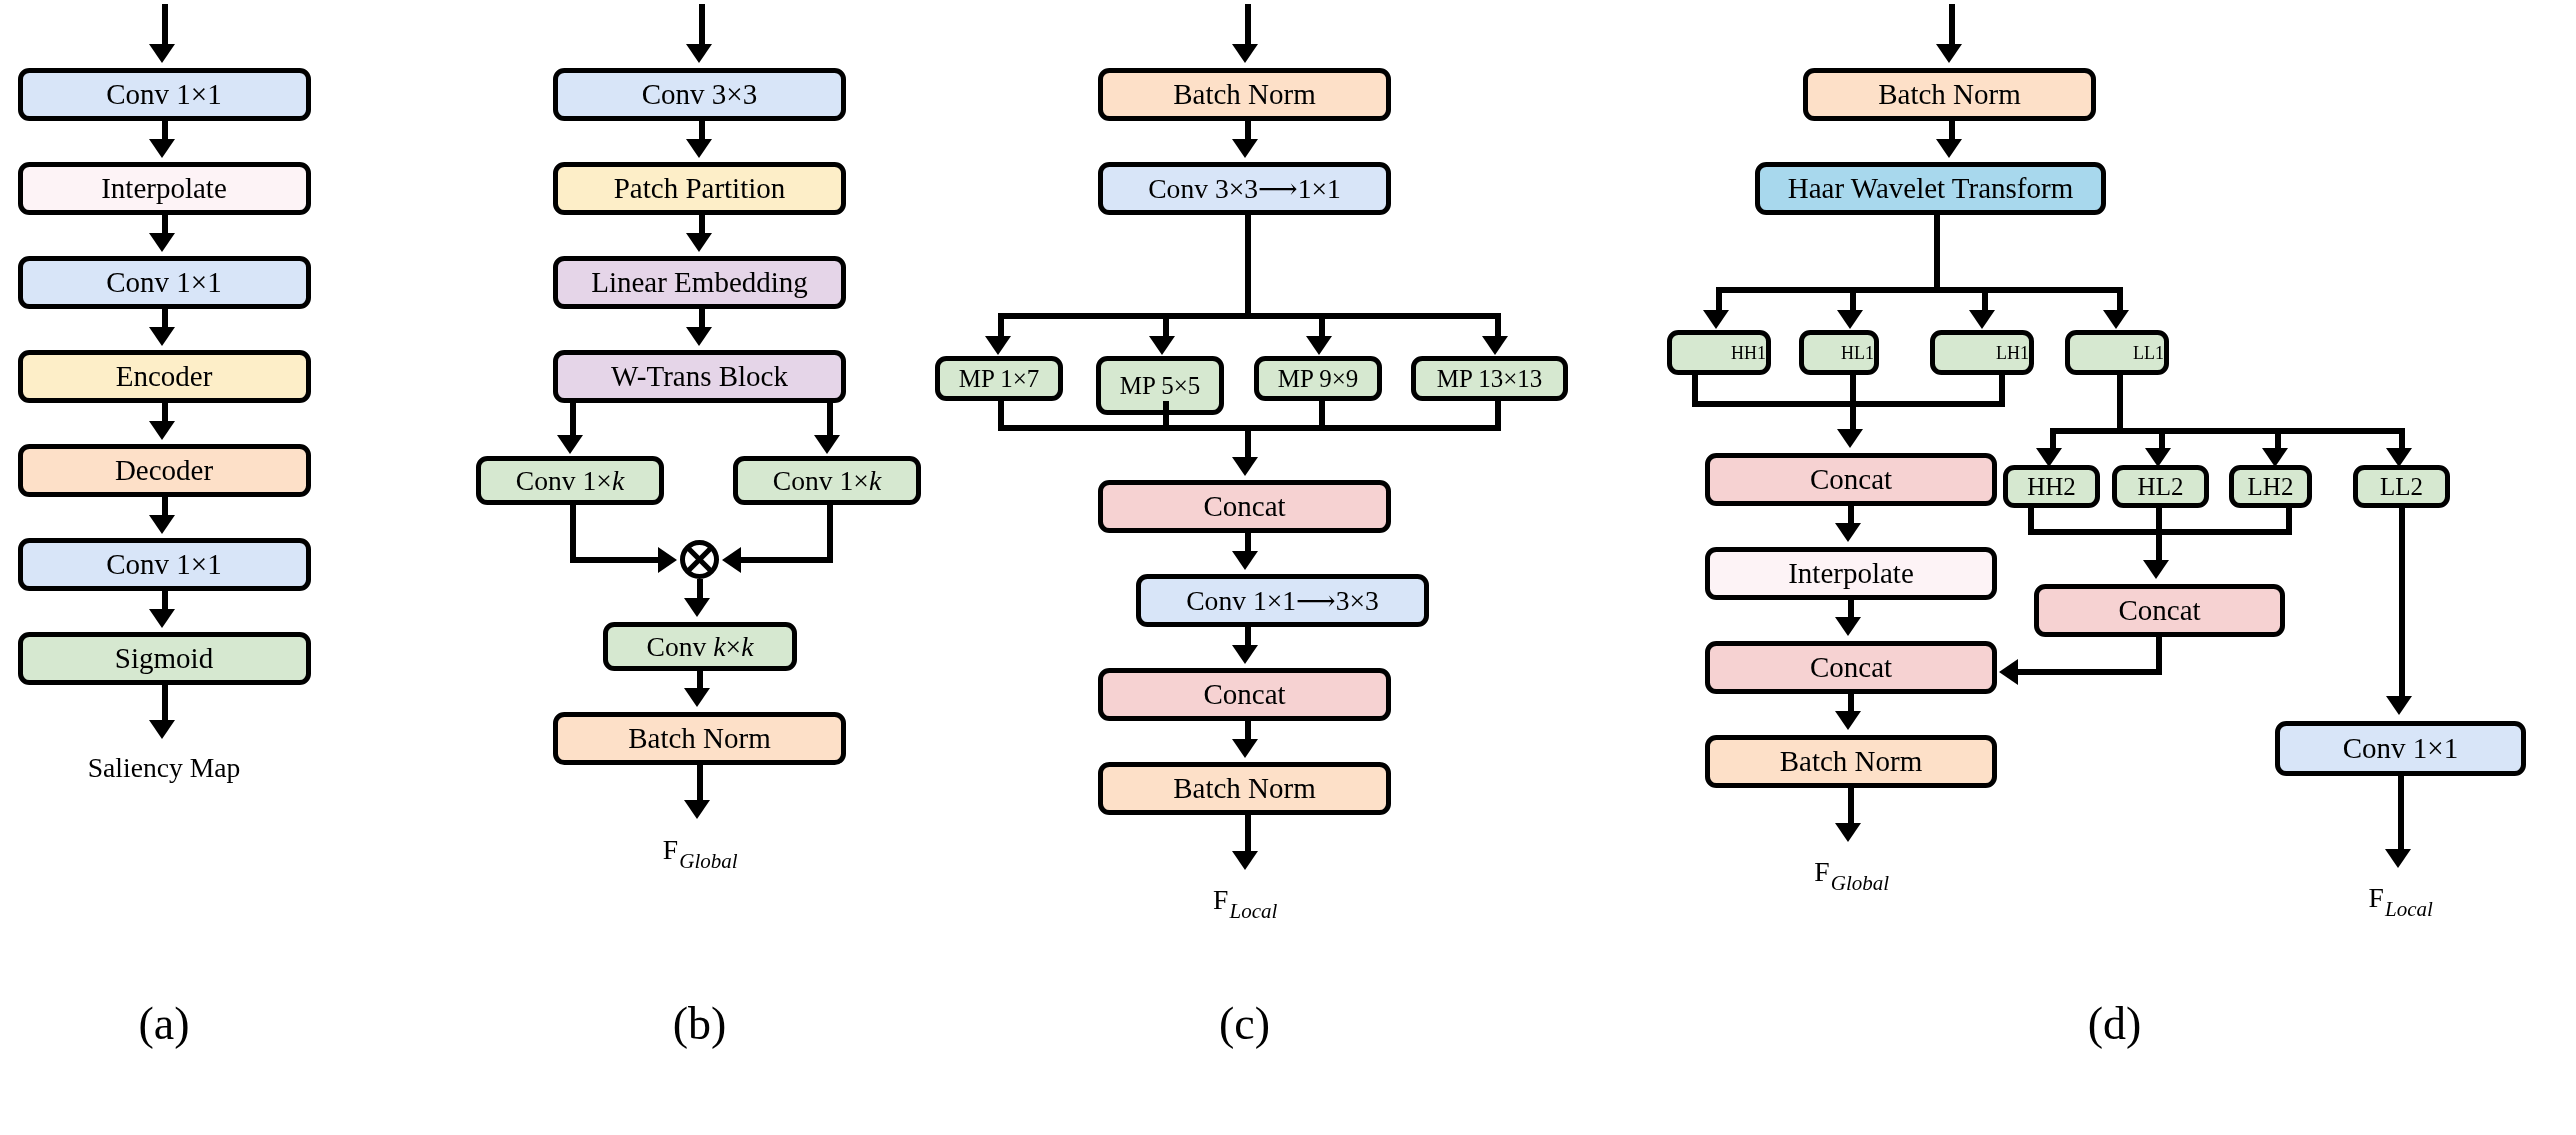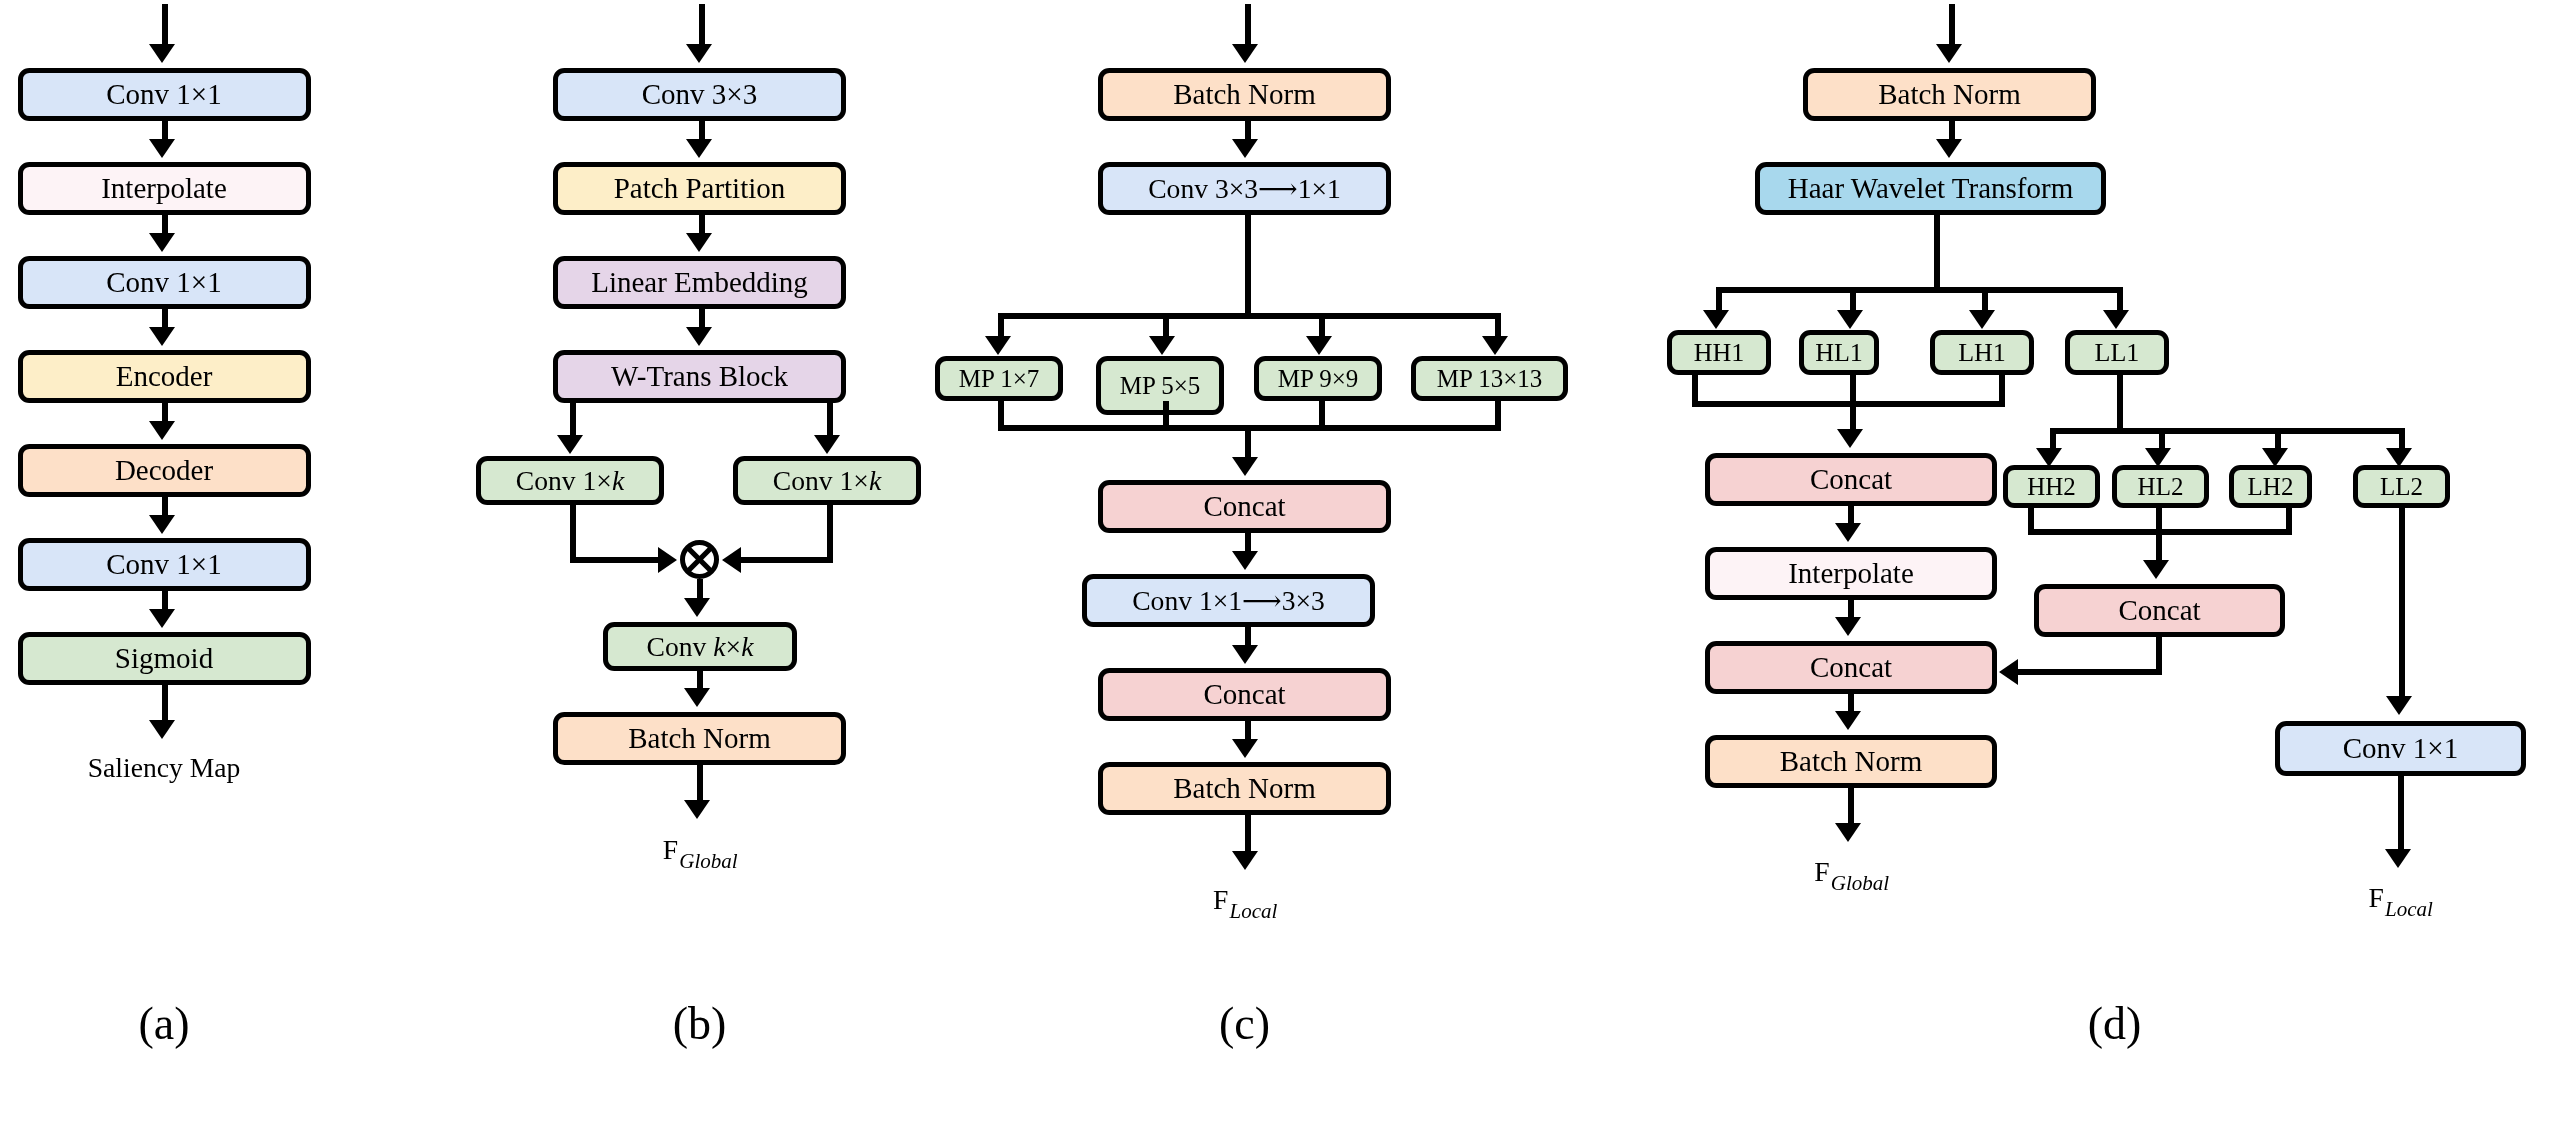--- a/index.html
+++ b/index.html
@@ -16,21 +16,21 @@
   .c-palepink{background:#fdf3f6;}
   .c-yellow {background:#fdeec8;}
   .c-orange {background:#fde0c8;}
   .c-green  {background:#d6e8d0;}
   .c-purple {background:#e5d5e8;}
   .c-pink   {background:#f6d2d2;}
   .c-cyan   {background:#a8d8ed;}
 
   .f46{font-size:29px;}
   .f44{font-size:27.6px;}
-  .f42{font-size:26px;}
+  .f42{font-size:18px;justify-content:flex-end;}
   .f40{font-size:25px;}
 
   .ital{font-style:italic;}
 
   
   .vline{position:absolute;background:#000;width:5.6px;}
   .hline{position:absolute;background:#000;height:5.6px;}
 
   .arrowdown{position:absolute;width:0;height:0;
     border-left:13px solid transparent;border-right:13px solid transparent;
@@ -229,21 +229,21 @@
   <div class="hline" style="left:998px;top:425px;width:503px;"></div>
   <div class="vline" style="left:1245px;top:425px;height:34px;"></div>
   <div class="arrowdown" style="left:1232px;top:457px;"></div>
 
   <div class="node c-pink f46" style="left:1098px;top:480px;width:293px;height:53px;">
     <span class="lbl">Concat</span>
   </div>
   <div class="vline" style="left:1245px;top:533px;height:20px;"></div>
   <div class="arrowdown" style="left:1232px;top:551px;"></div>
 
-  <div class="node c-blue f44" style="left:1082px;top:574px;width:293px;height:53px;">
+  <div class="node c-blue f44" style="left:1136px;top:574px;width:293px;height:53px;">
     <span class="lbl"><span>Conv 1×1</span><span class="arrowglyph">⟶</span><span>3×3</span></span>
   </div>
   <div class="vline" style="left:1245px;top:627px;height:20px;"></div>
   <div class="arrowdown" style="left:1232px;top:645px;"></div>
 
   <div class="node c-pink f46" style="left:1098px;top:668px;width:293px;height:53px;">
     <span class="lbl">Concat</span>
   </div>
   <div class="vline" style="left:1245px;top:721px;height:20px;"></div>
   <div class="arrowdown" style="left:1232px;top:739px;"></div>

